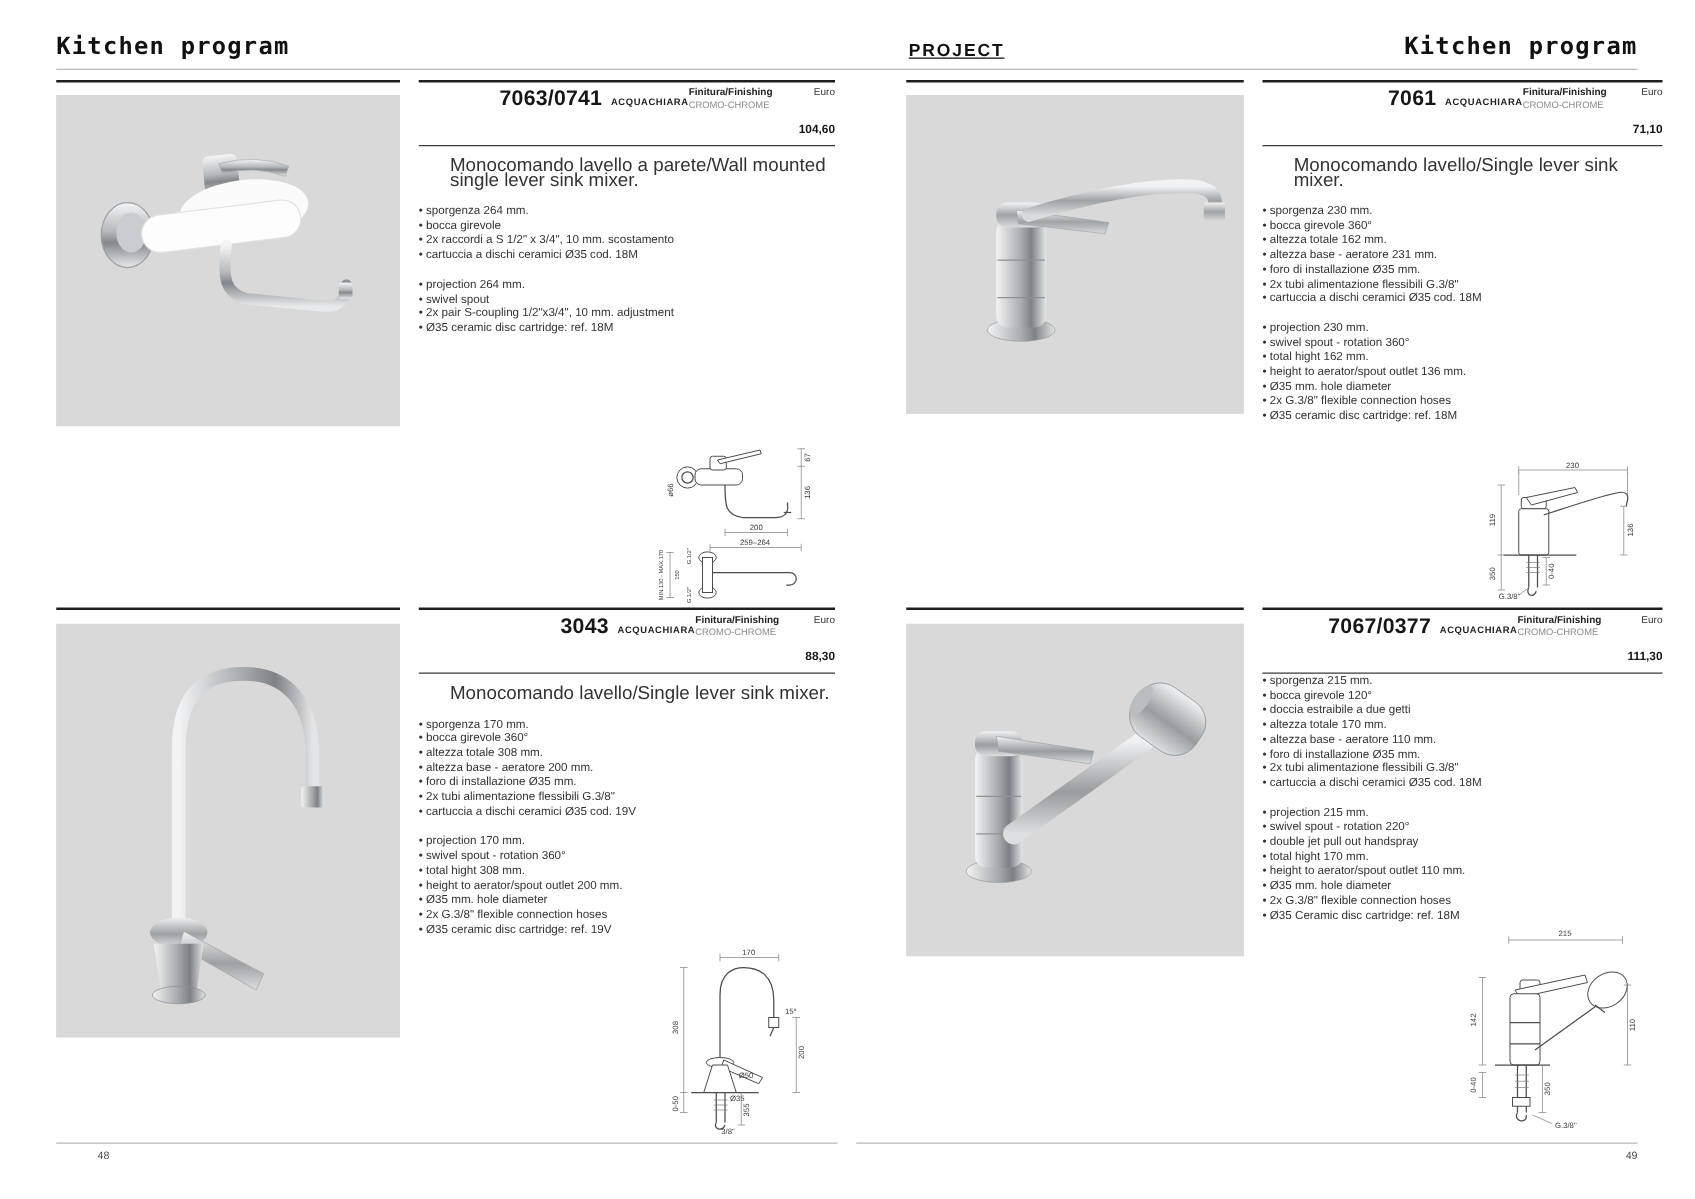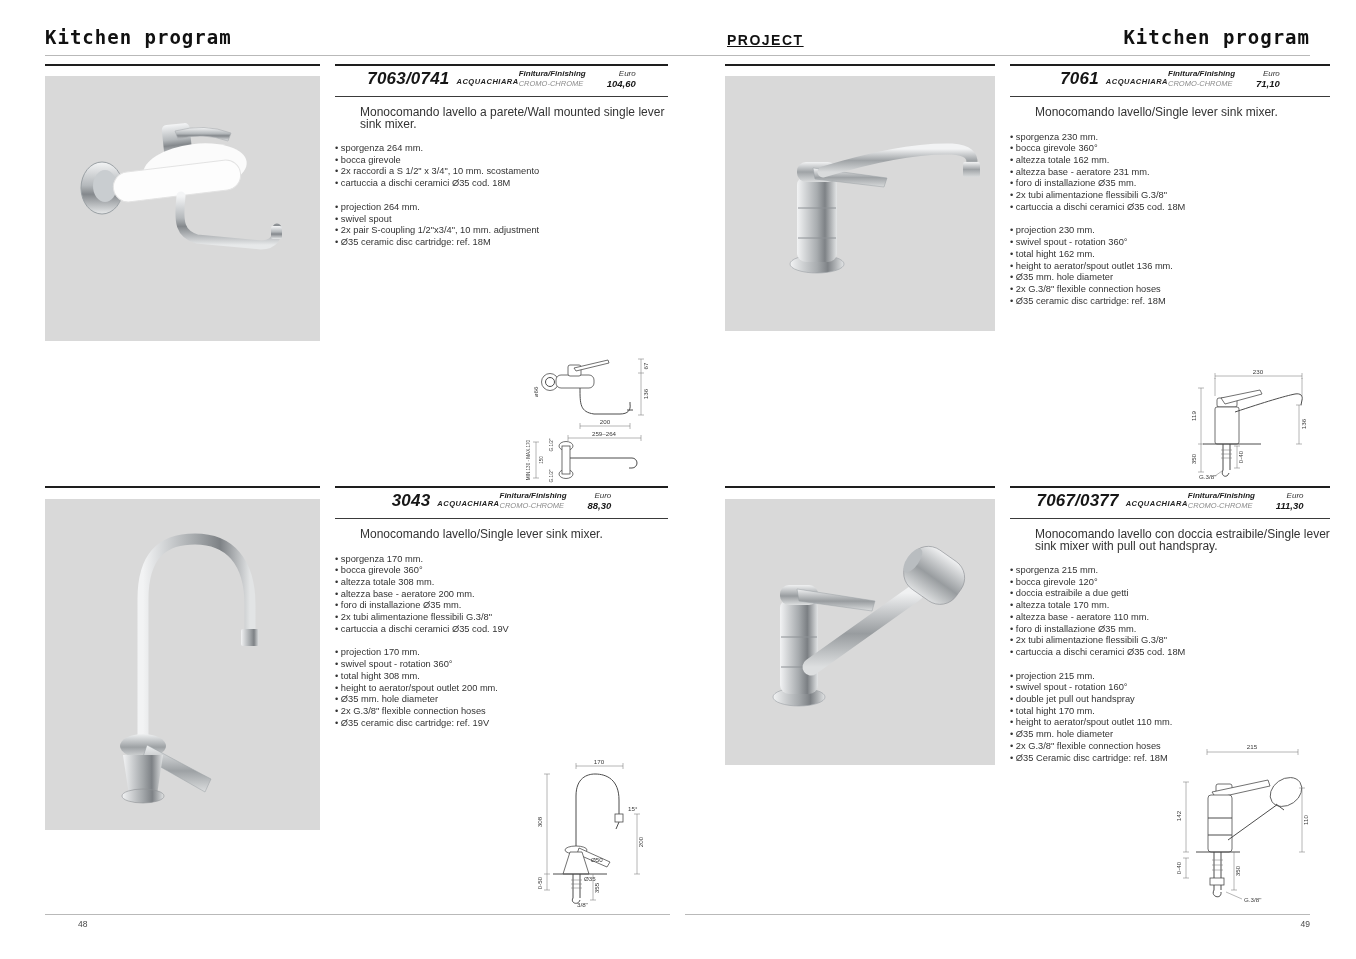--- a/index.html
+++ b/index.html
@@ -13,33 +13,33 @@
   .center-title { position:absolute; left:727px; top:32px; font-size:14px; font-weight:bold;
                   letter-spacing:1.5px; color:#111;text-decoration:underline; }
 
   .rule-thin { position:absolute; height:0; border-top:1px solid #b9b9b9; }
   .rule-col  { position:absolute; height:0; border-top:2px solid #1e1e1e; }
 
   .photo { position:absolute; background:#d9d9d9; }
   .photo svg { display:block; }
 
   .textcol { position:absolute; }
-  .prod-head { display:flex; justify-content:center; align-items:flex-start;
-               padding:5px 0 7px; border-bottom:1px solid #3a3a3a;font-style:italic; }
+  .prod-head { display:flex; justify-content:flex-end; align-items:flex-start;
+               padding:5px 0 7px; border-bottom:1px solid #3a3a3a; }
   .head-left { display:flex; align-items:baseline; }
   .code  { font-size:17px; font-weight:bold; color:#161616; letter-spacing:.2px; white-space:nowrap; }
   .pname { font-size:7.5px; font-weight:bold; margin-left:7px; letter-spacing:.5px; color:#222; white-space:nowrap; }
   .head-mid  { font-size:8px; line-height:10px; min-width:88px; }
   .fin-label { font-weight:bold; color:#222; }
   .fin-value { color:#8c8c8c; font-size:7.5px; }
   .head-right { text-align:right; font-size:8px; line-height:10px; }
   .euro-label { color:#333; }
-  .price { font-weight:bold; font-size:9.5px; color:#161616; }
-
-  .desc { font-size:12px; line-height:11.5px; margin:10px 0 13px; color:#333;padding-left:25px; }
+  .price { font-weight:bold; font-size:9.5px; color:#161616;margin-top:20px; }
+
+  .desc { font-size:15px; line-height:11.5px; margin:10px 0 13px; color:#333;padding-left:25px; }
   ul.bullets { list-style:none; margin:0 0 12px 0; padding:0; font-size:9.3px;
                line-height:11.7px; color:#333; }
   ul.bullets li::before { content:"• "; }
 
   .drawing { position:absolute; }
   .drawing svg { display:block; overflow:visible; }
   .dimtext   { font-size:6.2px; fill:#3a3a3a; font-family:"Liberation Sans",sans-serif; }
   .dimtext-s { font-size:4.6px; fill:#3a3a3a; font-family:"Liberation Sans",sans-serif; }
   .obj  { stroke:#4c4c4c; stroke-width:1; fill:none; }
   .objf { stroke:#4c4c4c; stroke-width:.8; fill:#fff; }
@@ -403,34 +403,33 @@
       </div>
       <div class="head-mid">
         <div class="fin-label">Finitura/Finishing</div>
         <div class="fin-value">CROMO-CHROME</div>
       </div>
       <div class="head-right">
         <div class="euro-label">Euro</div>
         <div class="price">111,30</div>
       </div>
     </div>
-    <p class="desc">Monocomando lavello con doccia estraibile/Single lever sink mixer with pull out handspray.</p>
     <ul class="bullets">
         <li>sporgenza 215 mm.</li>
         <li>bocca girevole 120°</li>
         <li>doccia estraibile a due getti</li>
         <li>altezza totale 170 mm.</li>
         <li>altezza base - aeratore 110 mm.</li>
         <li>foro di installazione Ø35 mm.</li>
         <li>2x tubi alimentazione flessibili G.3/8"</li>
         <li>cartuccia a dischi ceramici Ø35 cod. 18M</li>
       </ul>
     <ul class="bullets">
         <li>projection 215 mm.</li>
-        <li>swivel spout - rotation 160°</li>
+        <li>swivel spout - rotation 220°</li>
         <li>double jet pull out handspray</li>
         <li>total hight 170 mm.</li>
         <li>height to aerator/spout outlet 110 mm.</li>
         <li>Ø35 mm. hole diameter</li>
         <li>2x G.3/8" flexible connection hoses</li>
         <li>Ø35 Ceramic disc cartridge: ref. 18M</li>
       </ul>
   </div>
 
   <div class="drawing" style="left:1172px; top:740px; width:138px; height:168px;">

